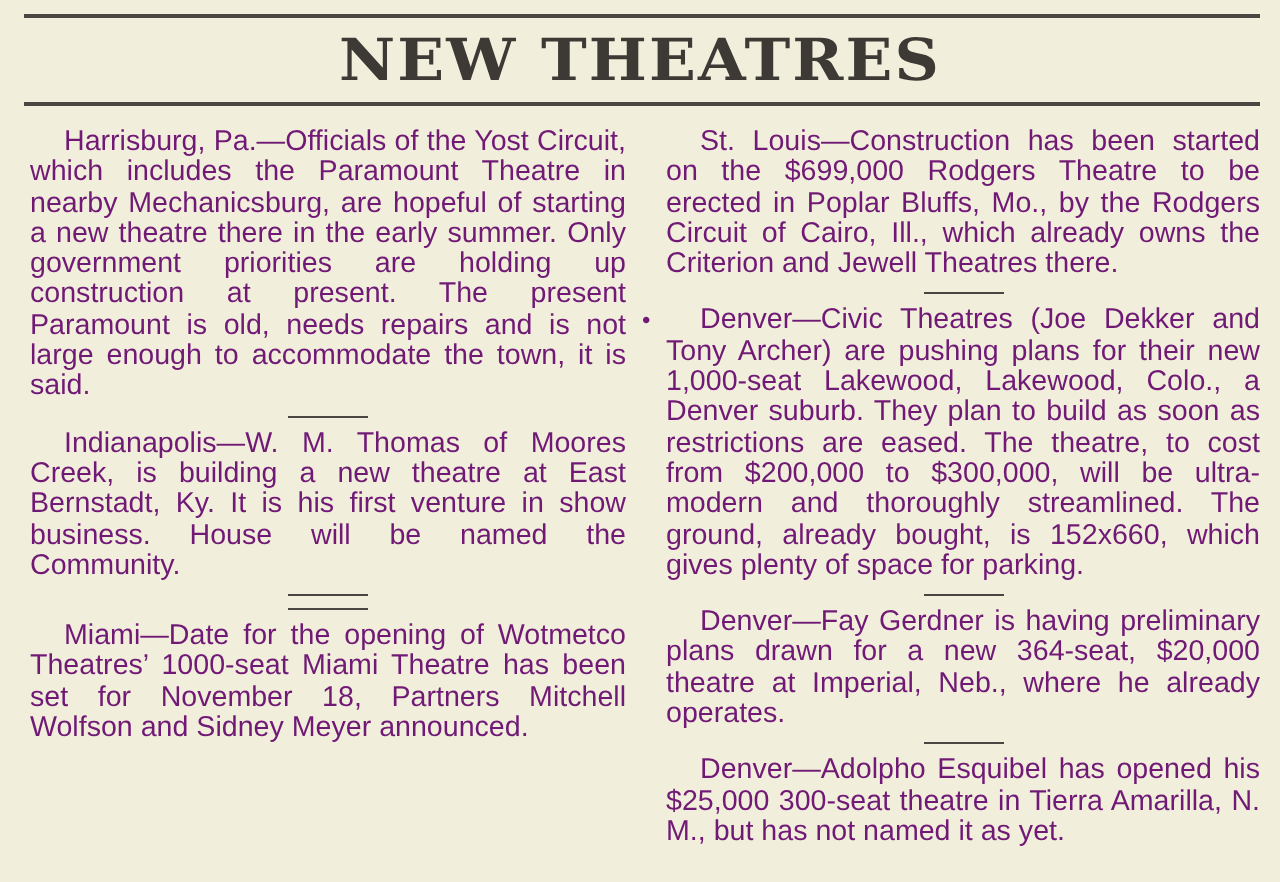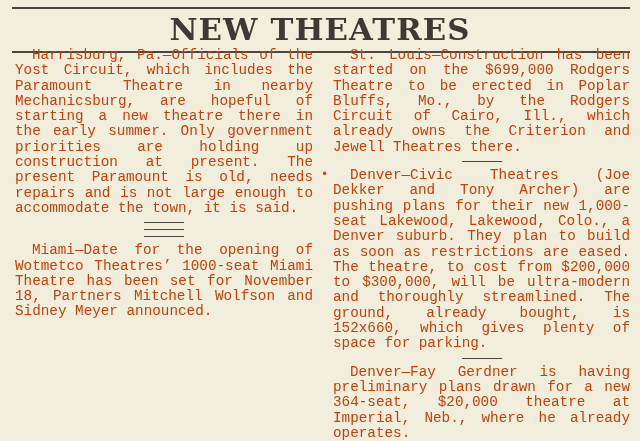--- a/index.html
+++ b/index.html
@@ -16,26 +16,26 @@
       position: absolute; left: 0; right: 0; top: 13px;
       text-align: center;
       font-family: "DejaVu Serif", serif;
       font-weight: bold;
       font-size: 29px;
       letter-spacing: 1px;
       color: #3d3935;
       transform: scaleX(1.06);
     }
     .col {
-      position: absolute; top: 48px;
-      font-family: Liberation Mono, monospace;
+      position: absolute; top: 64px;
+      font-family: Liberation Sans, sans-serif;
       font-size: 14.3px;
       line-height: 15.3px;
       text-align: justify;
-      color: #c2410c;
+      color: #701a75;
     }
     .col-left { left: 15px; width: 298px; }
     .col-right { left: 333px; width: 297px; }
     .item p { margin: 0; text-indent: 17px; }
     .sep {
       width: 40px; height: 1px; background: #4a4540;
       margin: 6px auto 6px auto;
     }
     .bullet { position: absolute; left: -12px; top: 0; font-size: 12px; }
     .item { position: relative; }
@@ -46,20 +46,23 @@
 <div class="page">
   <div class="hr-top"></div>
   <div class="title">NEW THEATRES</div>
   <div class="hr-bottom"></div>
 
   <div class="col col-left">
     <div class="item">
       <p>Harrisburg, Pa.—Officials of the Yost Circuit, which includes the Paramount Theatre in nearby Mechanicsburg, are hopeful of starting a new theatre there in the early summer. Only government priorities are holding up construction at present. The present Paramount is old, needs repairs and is not large enough to accommodate the town, it is said.</p>
     </div>
     <div class="sep"></div>
+    <div class="item">
+      <p>Indianapolis—W. M. Thomas of Moores Creek, is building a new theatre at East Bernstadt, Ky. It is his first venture in show business. House will be named the Community.</p>
+    </div>
     <div class="sep"></div>
     <div class="sep"></div>
     <div class="item">
       <p>Miami—Date for the opening of Wotmetco Theatres’ 1000-seat Miami Theatre has been set for November 18, Partners Mitchell Wolfson and Sidney Meyer announced.</p>
     </div>
   </div>
 
   <div class="col col-right">
     <div class="item">
       <p>St. Louis—Construction has been started on the $699,000 Rodgers Theatre to be erected in Poplar Bluffs, Mo., by the Rodgers Circuit of Cairo, Ill., which already owns the Criterion and Jewell Theatres there.</p>
@@ -67,14 +70,17 @@
     <div class="sep"></div>
     <div class="item">
       <span class="bullet">•</span>
       <p>Denver—Civic Theatres (Joe Dekker and Tony Archer) are pushing plans for their new 1,000-seat Lakewood, Lakewood, Colo., a Denver suburb. They plan to build as soon as restrictions are eased. The theatre, to cost from $200,000 to $300,000, will be ultra-modern and thoroughly streamlined. The ground, already bought, is 152x660, which gives plenty of space for parking.</p>
     </div>
     <div class="sep"></div>
     <div class="item">
       <p>Denver—Fay Gerdner is having preliminary plans drawn for a new 364-seat, $20,000 theatre at Imperial, Neb., where he already operates.</p>
     </div>
     <div class="sep"></div>
+    <div class="item">
+      <p>Denver—Adolpho Esquibel has opened his $25,000 300-seat theatre in Tierra Amarilla, N. M., but has not named it as yet.</p>
+    </div>
   </div>
 </div>
 
 </body></html>

